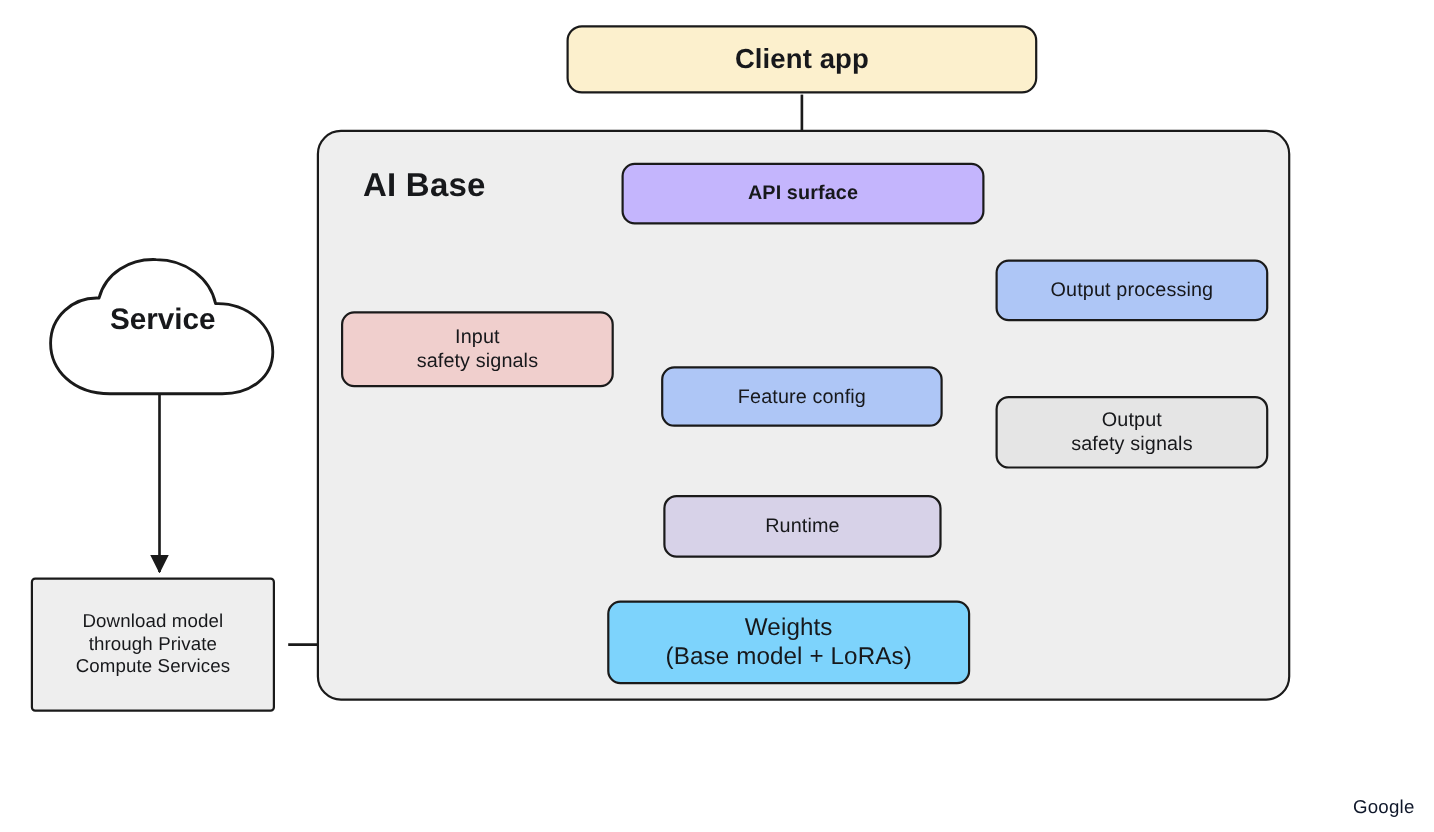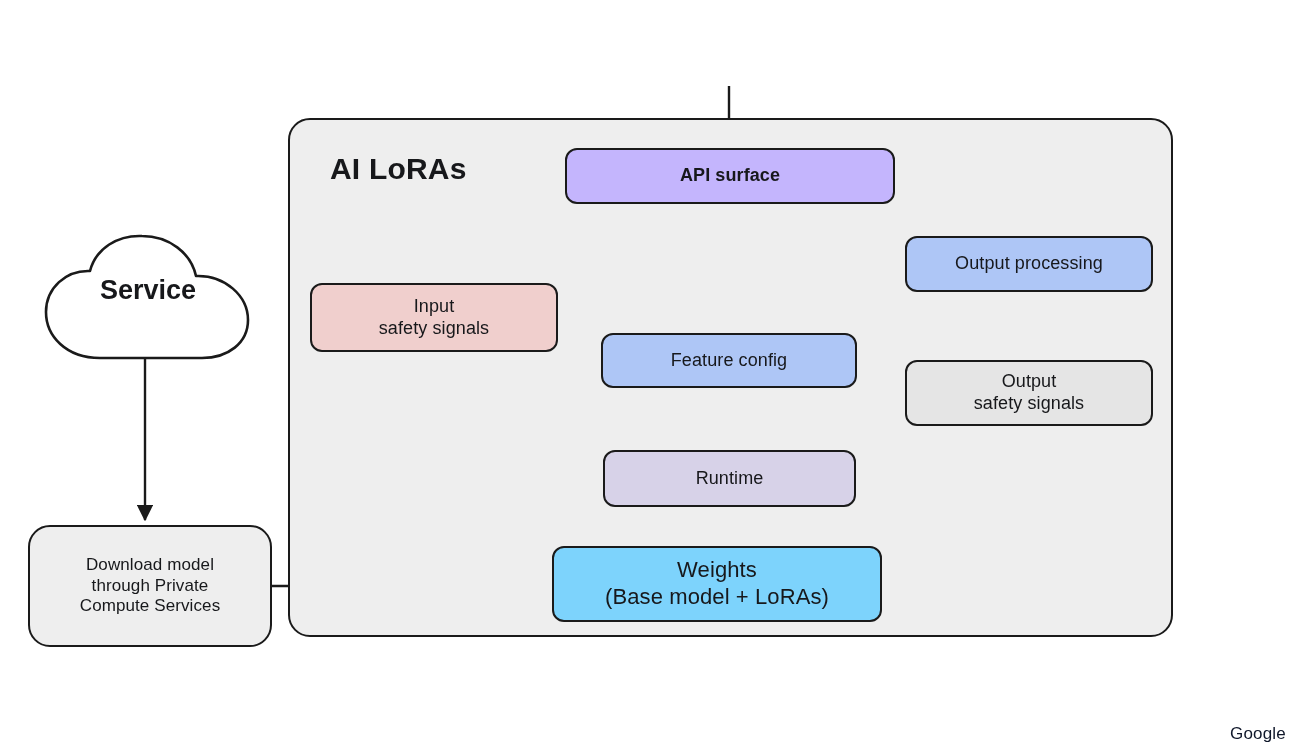--- a/index.html
+++ b/index.html
@@ -95,24 +95,24 @@
     left: 905px; top: 236px; width: 248px; height: 56px;
     background: #aec6f6;
     font-size: 18px;
   }
   .n-outsafety {
     left: 905px; top: 360px; width: 248px; height: 66px;
     background: #e5e5e5;
     font-size: 18px;
   }
   .n-download {
-    left: 28px; top: 525px; width: 244px; height: 122px;
+    left: 28px; top: 525px; width: 222px; height: 122px;
     background: #eeeeee;
     font-size: 17px;
-    border-radius: 22px;
+    border-radius: 4px;
   }
   .cloud-wrap {
     position: absolute;
     left: 38px; top: 230px;
     width: 220px; height: 150px;
   }
   .cloud-label {
     position: absolute;
     left: 38px; top: 275px;
     width: 220px;
@@ -173,22 +173,23 @@
                C 8 58, 28 40, 52 41
                C 58 18, 80 5, 104 6
                C 131 6, 153 23, 158 46
                C 187 45, 210 66, 210 90
                C 210 113, 190 128, 164 128 Z" fill="#ffffff" stroke="#1a1a1a" stroke-width="2.6" stroke-linejoin="round"></path>
     </svg>
   </div>
   <div class="cloud-label">Service</div>
 
   <div class="node n-aicore"></div>
-  <div class="aicore-label">AI LoRAs</div>
-
+  <div class="aicore-label">AI Base</div>
+
+  <div class="node n-client">Client app</div>
 
   <div class="node n-api">API surface</div>
 
   <div class="node n-insafety">Input
 safety signals</div>
   <div class="node n-feature">Feature config</div>
   <div class="node n-runtime">Runtime</div>
   <div class="node n-weights">Weights
 (Base model + LoRAs)</div>
 

